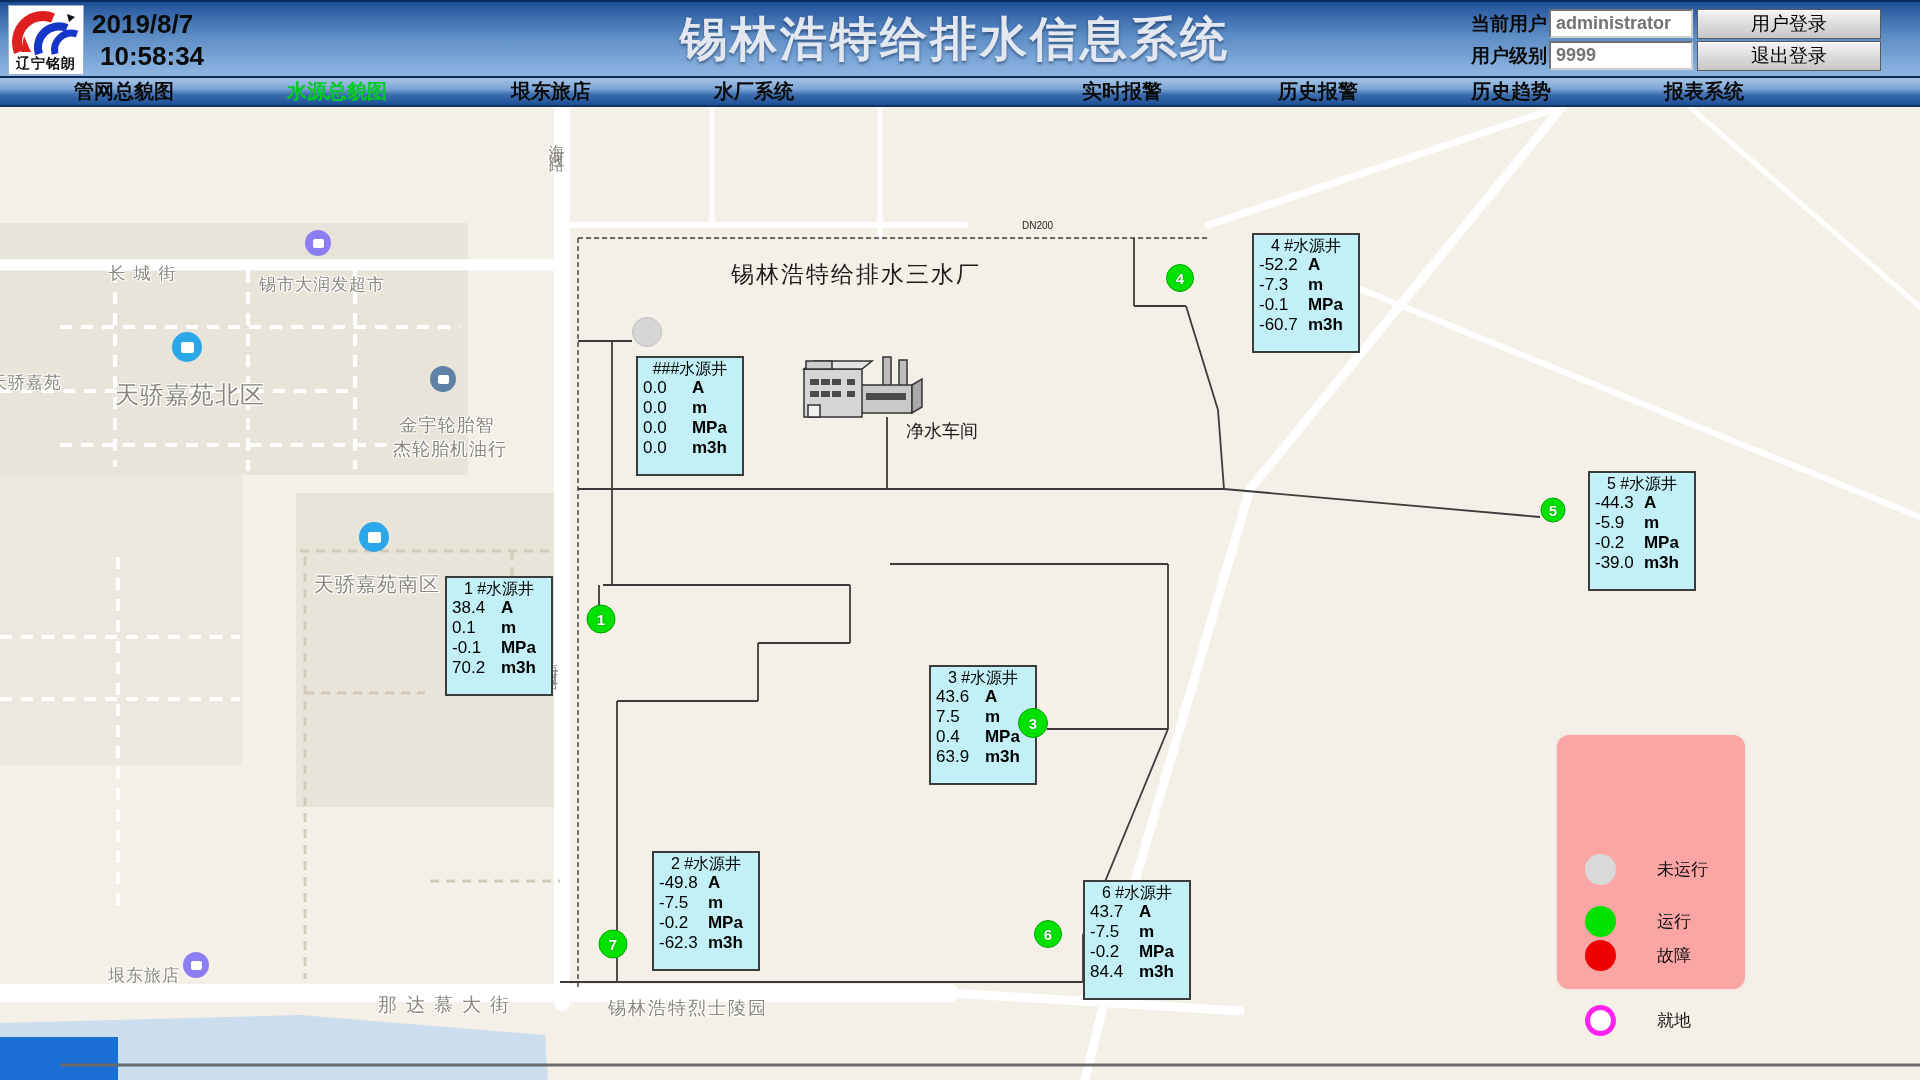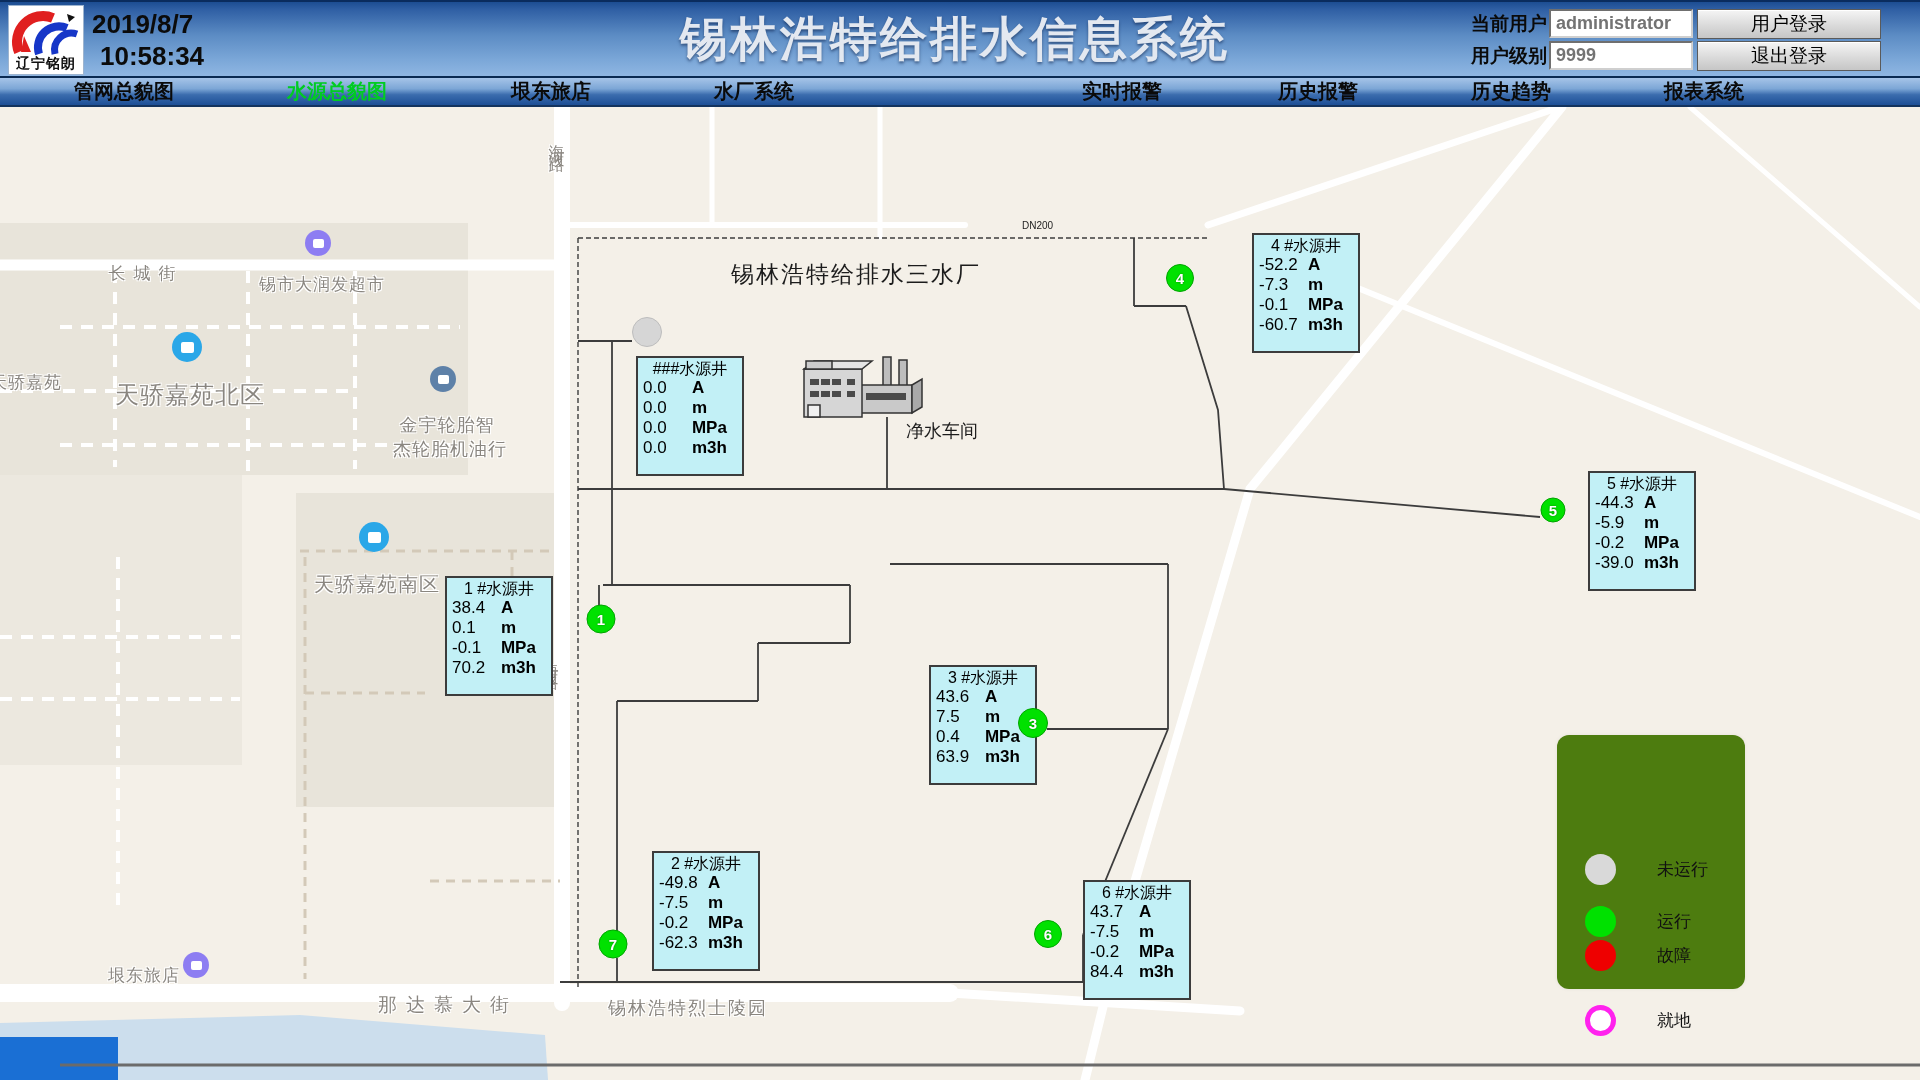--- a/index.html
+++ b/index.html
@@ -58,21 +58,21 @@
   .well-box .wb-row{display:flex;font-size:17px;line-height:20px;color:#000;}
   .well-box .wb-val{flex:0 0 52%;}
   .well-box .wb-unit{font-weight:bold;}
 
   
   .marker{position:absolute;transform:translate(-50%,-50%);border-radius:50%;
     display:flex;align-items:center;justify-content:center;
     font-size:15px;font-weight:bold;color:#fff;text-shadow:0 0 2px rgba(0,0,0,.45);}
 
   
-  #legend{position:absolute;left:1557px;top:628px;width:188px;height:254px;background:#4d7c0f;
+  #legend{position:absolute;left:1557px;top:628px;width:188px;height:254px;background:#fca5a5;
     border-radius:12px;box-shadow:0 0 4px rgba(0,0,0,.06);}
   .legend-row{position:absolute;left:0;width:100%;height:34px;}
   .legend-dot{position:absolute;left:28px;top:1px;width:31px;height:31px;border-radius:50%;}
   .legend-label{position:absolute;left:100px;top:5px;font-size:17px;color:#111;}
 </style>
 </head>
 <body>
 
 <div id="stage">
 

